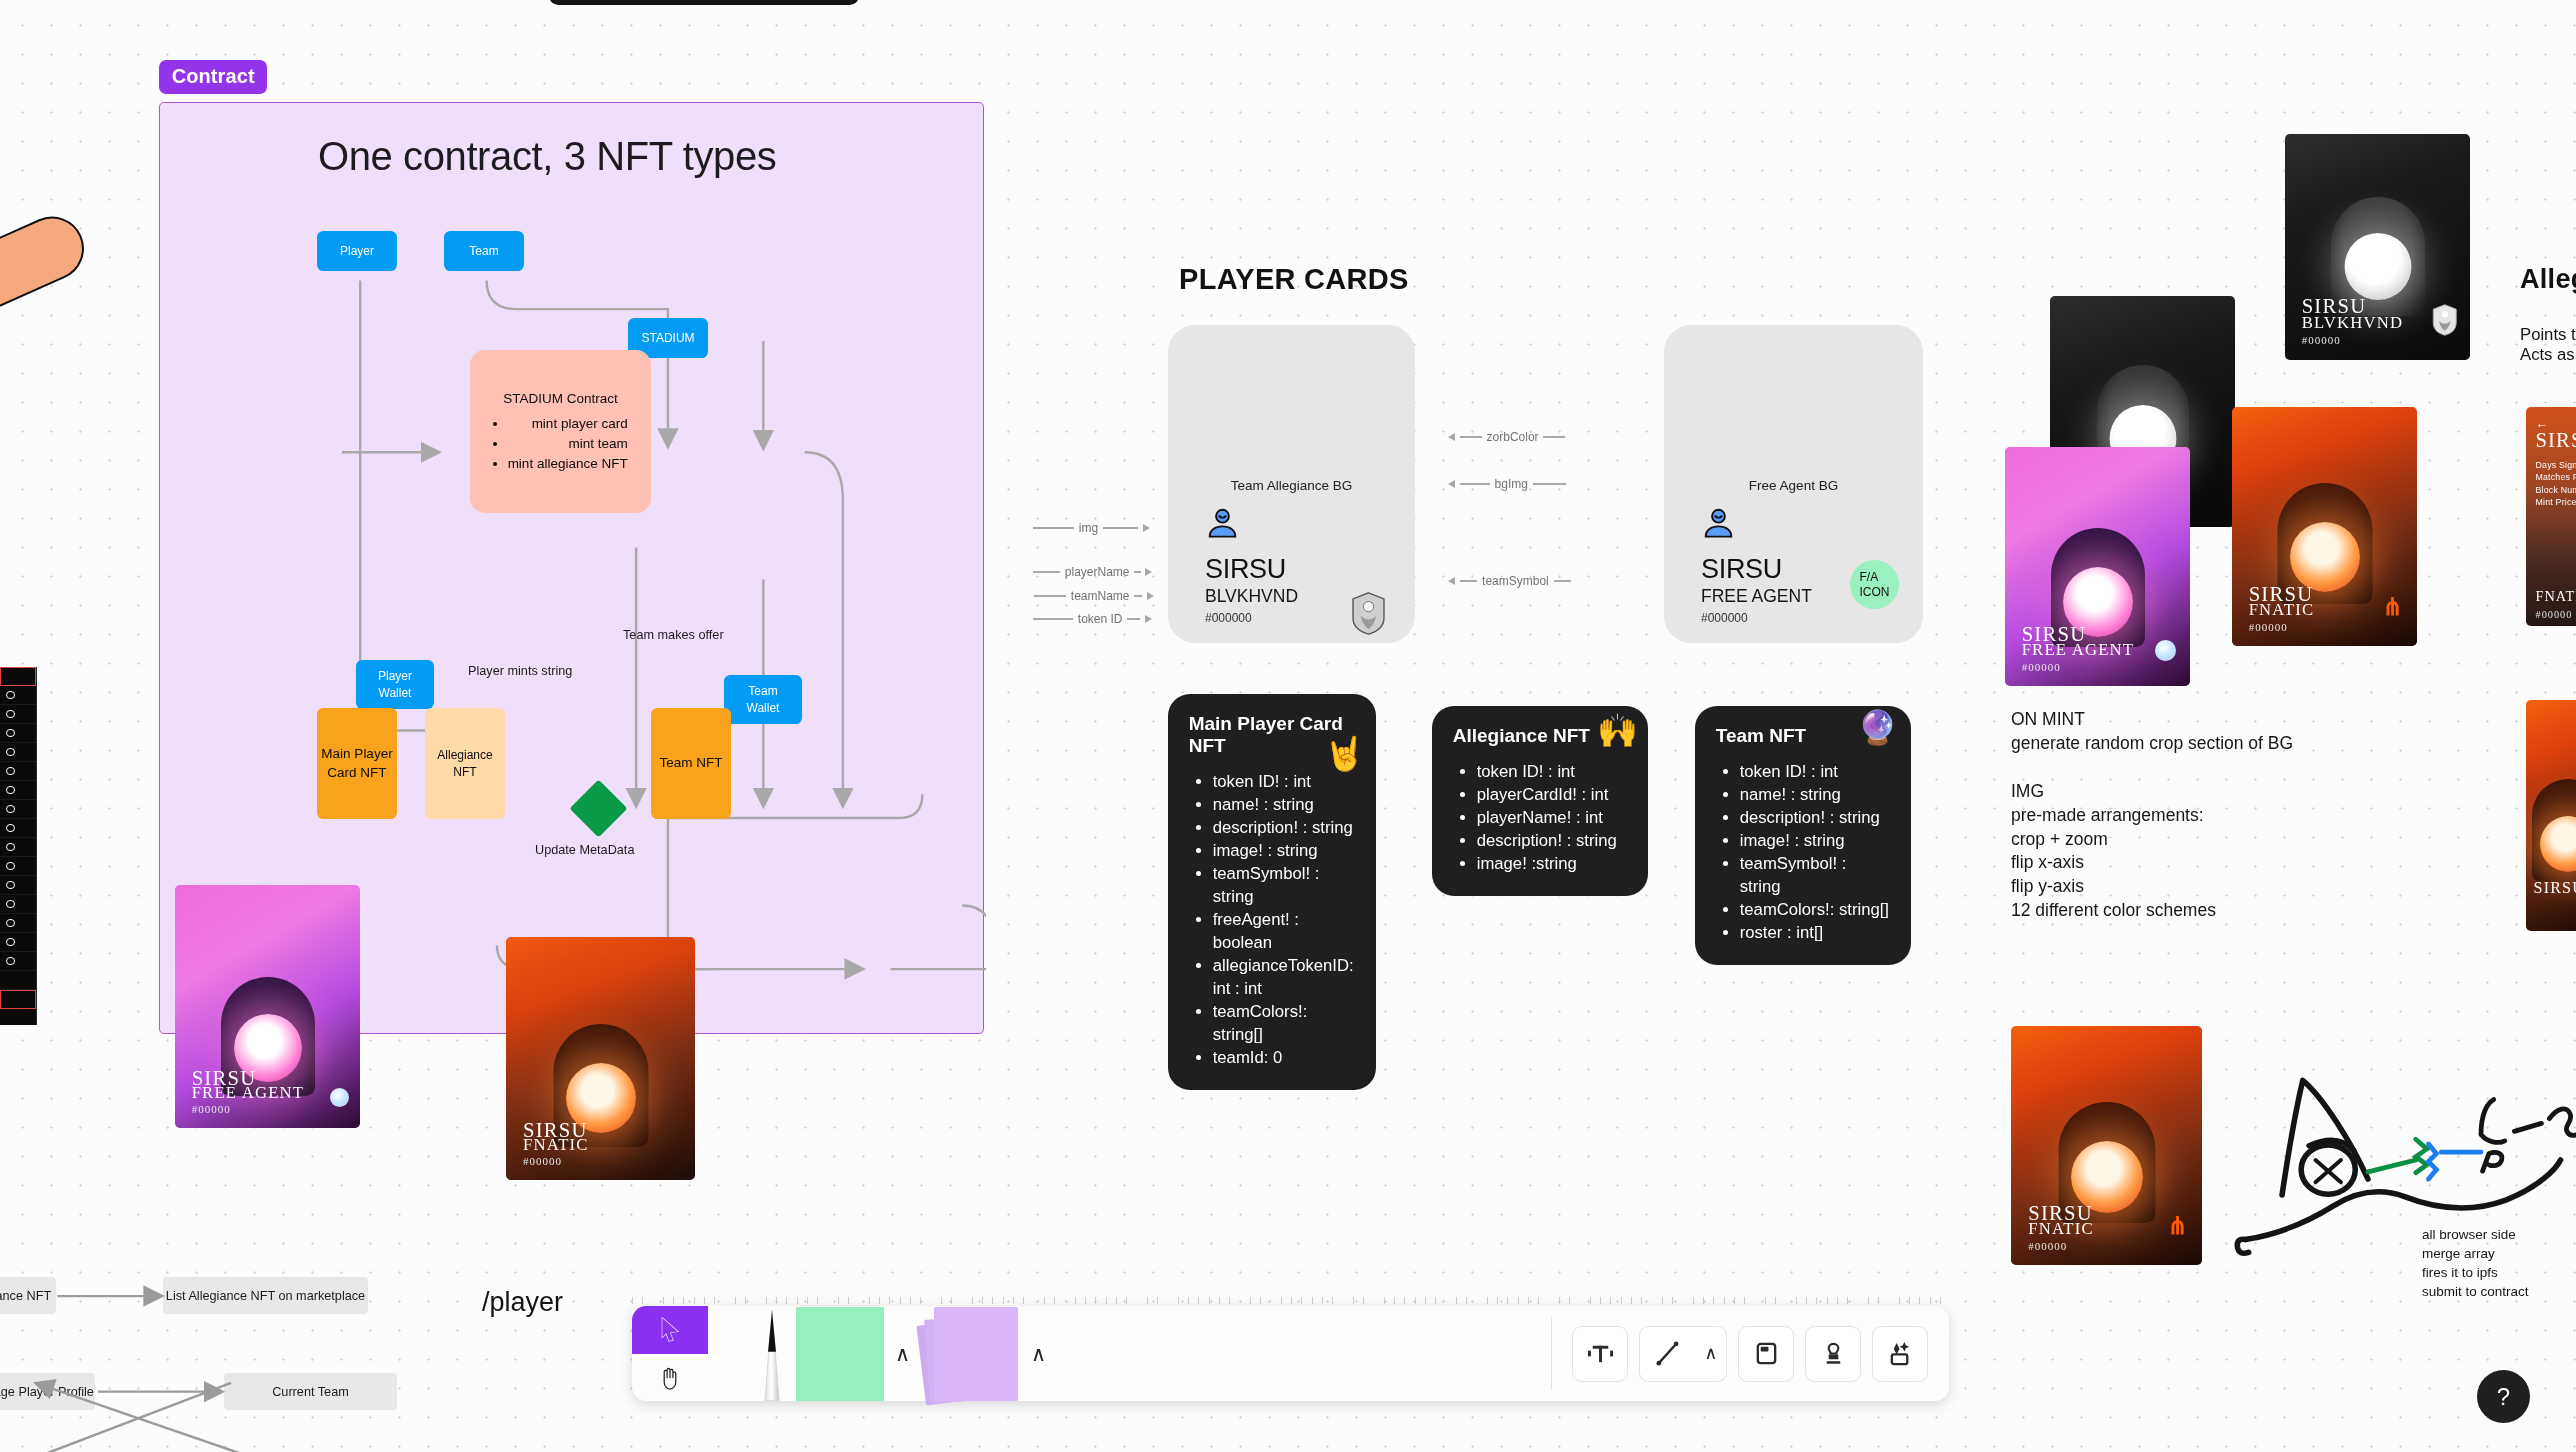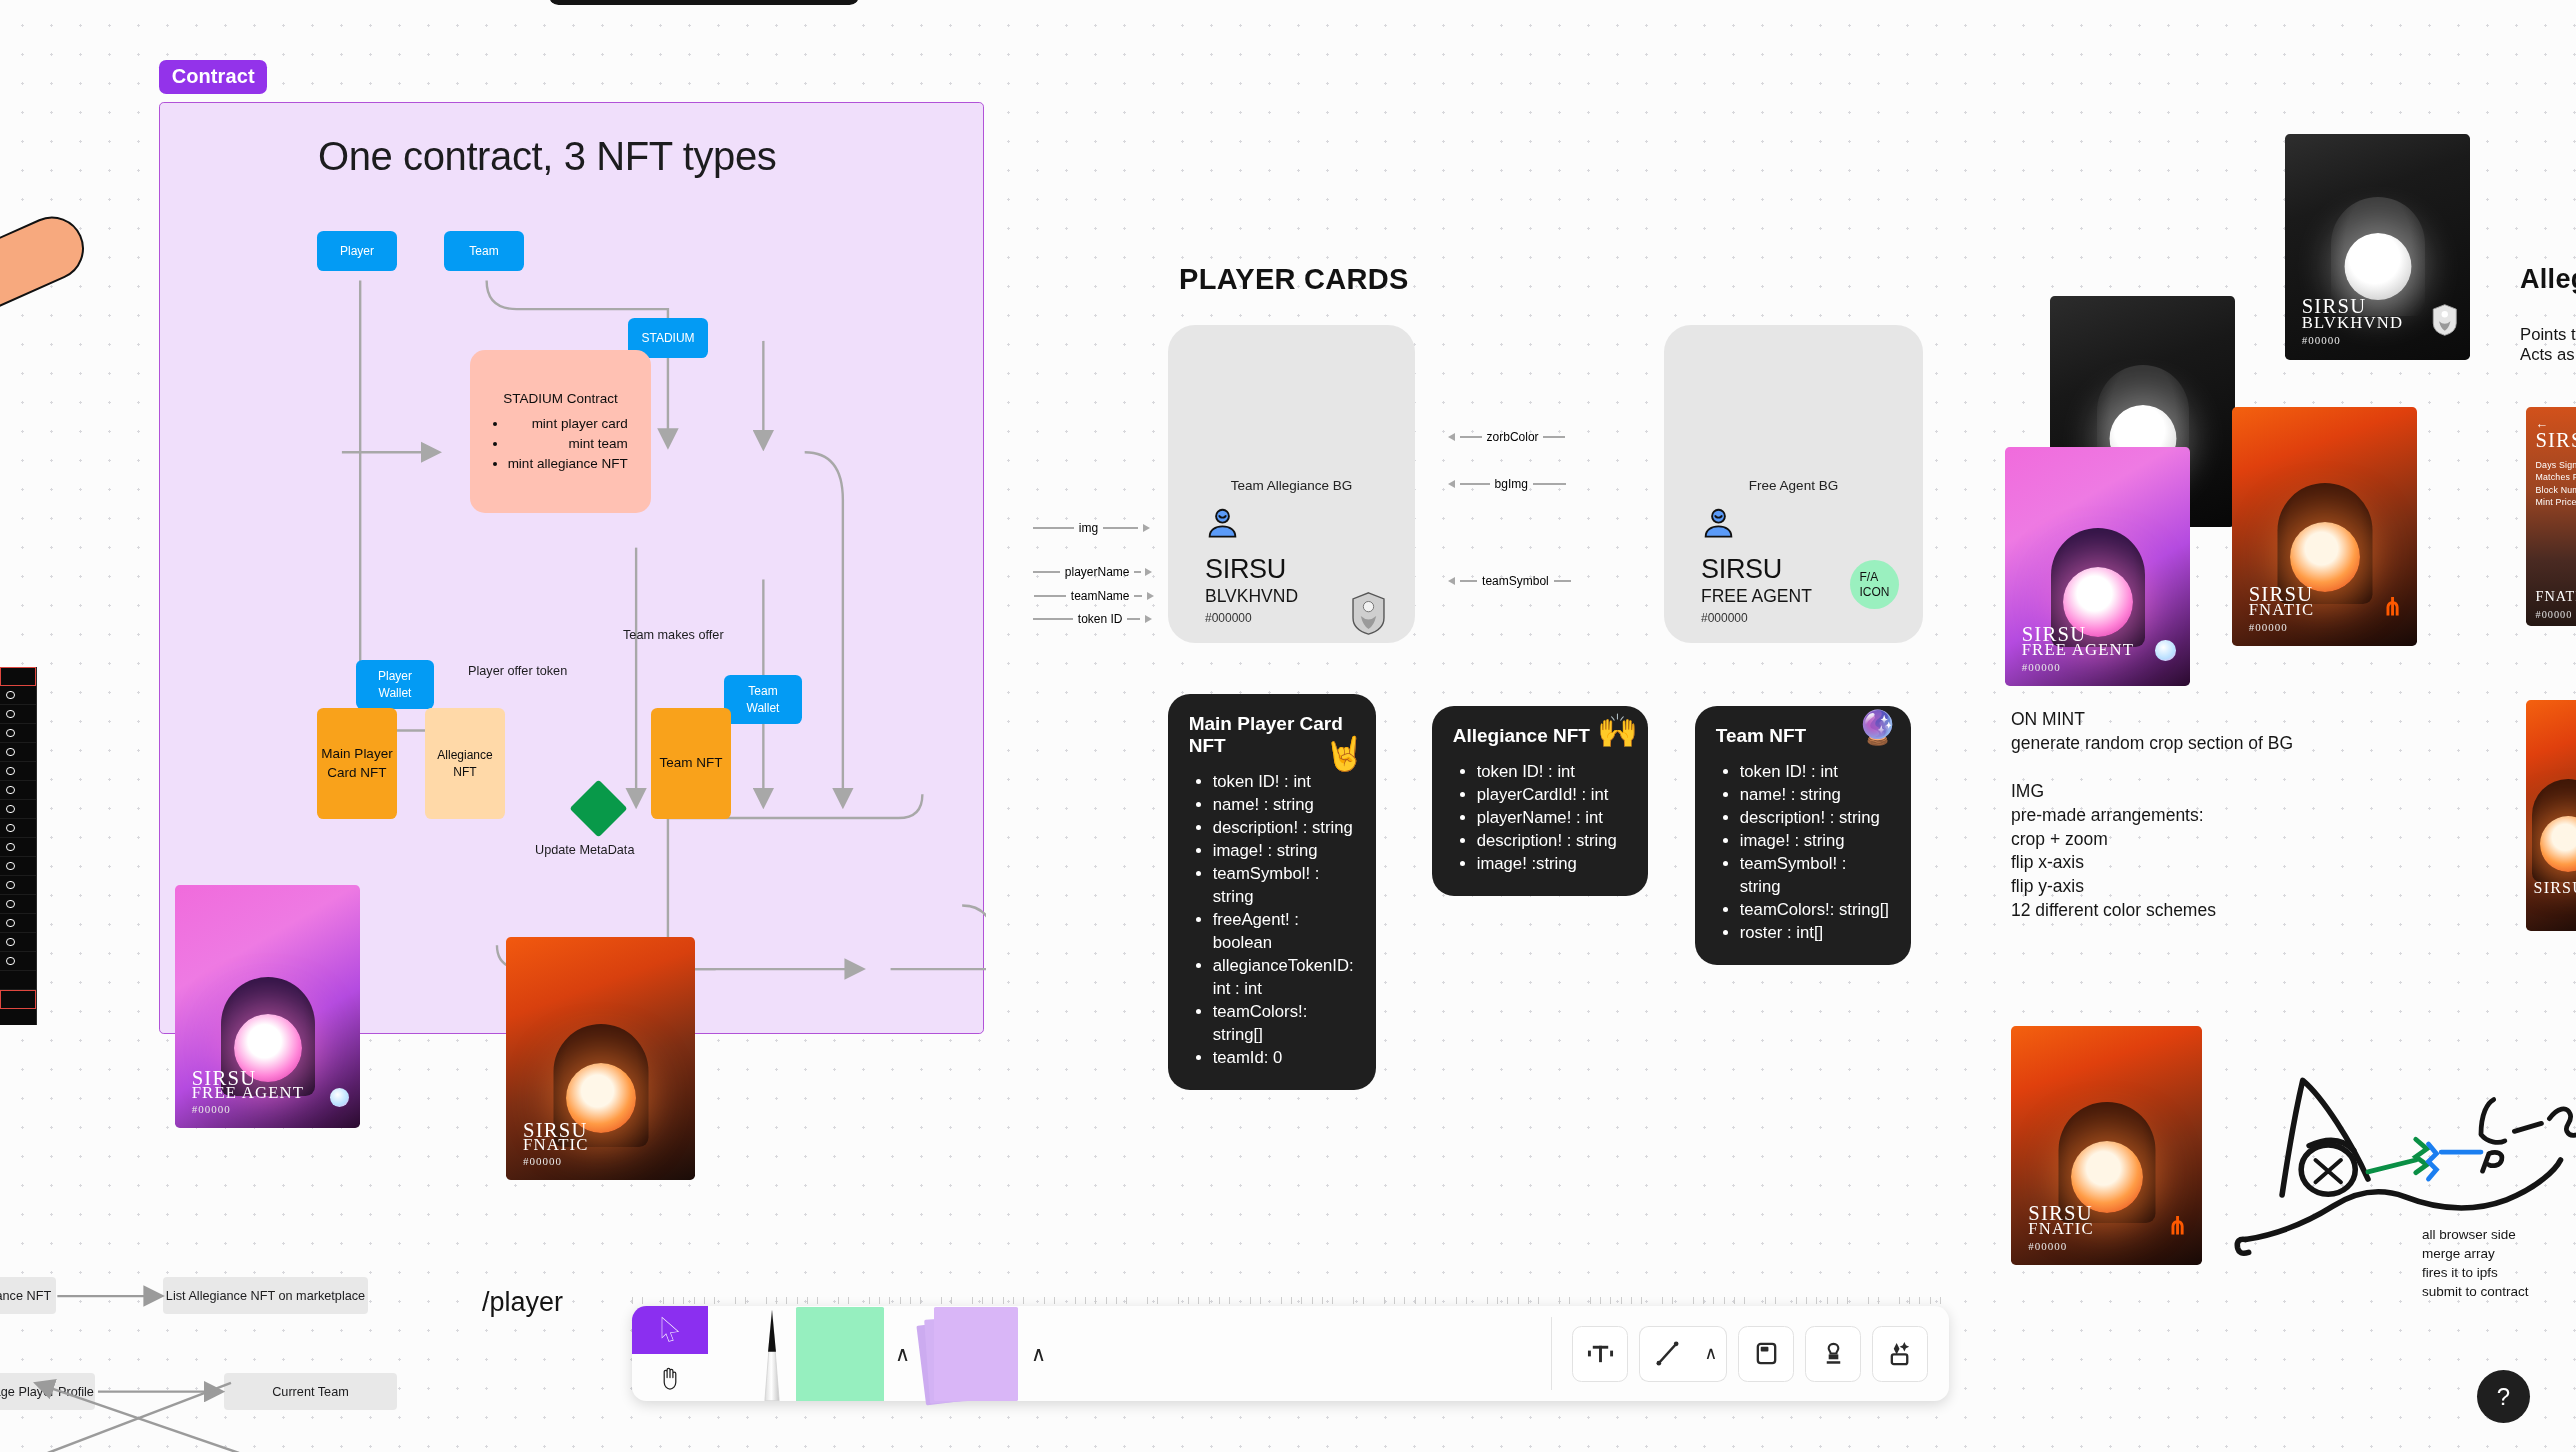--- a/index.html
+++ b/index.html
@@ -66,21 +66,21 @@
   .mock-sub { position:absolute; left:37px; top:261px; font-size:17.5px; color:#151515; }
   .mock-id  { position:absolute; left:37px; top:286px; font-size:12px; color:#333; }
   .team-symbol { position:absolute; right:29px; top:267px; width:35px; height:43px; }
   .fa-icon { position:absolute; right:24px; top:235px; width:49px; height:49px;
     border-radius:50%; background:#9af0bf; display:flex; flex-direction:column;
     align-items:center; justify-content:center; font-size:12px; color:#111; line-height:1.25; }
 
   
   .harrow { position:absolute; display:flex; align-items:center; gap:4.8px; color:#9a9a9a; font-size:12px; }
   .harrow .line { height:1.6px; background:#a8a8a8; }
-  .harrow .lbl { color:#000000; }
+  .harrow .lbl { color:#737373; }
   .arrowhead-l { width:0;height:0; border-top:4.8px solid transparent; border-bottom:4.8px solid transparent;
      border-right:7.2px solid #a8a8a8; }
   .arrowhead-r { width:0;height:0; border-top:4.8px solid transparent; border-bottom:4.8px solid transparent;
      border-left:7.2px solid #a8a8a8; }
 
   
   .spec {
     position:absolute; background:#1f1f1f; border-radius:22px; color:#fff; padding:19px 20.7px 20.7px;
   }
   .spec h3 { font-size:19px; font-weight:700; margin-bottom:12.7px; }
@@ -286,21 +286,21 @@
 
 <div class="abs node orange" style="left:317px; top:708px; width:80px; height:111px; white-space:pre-line;">Main Player
 Card NFT</div>
 <div class="abs node peach" style="left:425px; top:708px; width:80px; height:111px; white-space:pre-line;">Allegiance
 NFT</div>
 <div class="abs node orange" style="left:651px; top:708px; width:80px; height:111px;">Team NFT</div>
 
 <div class="abs diamond" style="left:578px; top:788px;"></div>
 
 <div class="abs edgelabel" style="left:623px; top:628px;">Team makes offer</div>
-<div class="abs edgelabel" style="left:468px; top:664px;">Player offer token</div>
+<div class="abs edgelabel" style="left:468px; top:664px;">Player mints string</div>
 <div class="abs edgelabel" style="left:535px; top:843px;">Update MetaData</div>
 
 <div class="art" style="left:175px; top:885px; width:185px; height:243px; background:linear-gradient(150deg,#f06bdc 0%,#ee7ae3 30%,#b44be0 60%,#2a0a2e 100%);">
   <div class="hood" style="left:50%; top:38%; width:94px; height:119px; transform:translateX(-50%); background:radial-gradient(ellipse at 50% 40%, #2a1040 0 55%, #14061f 100%); border-radius:48px 48px 9.5px 9.5px;"></div>
   <div class="orb" style="left:50%; top:53%; width:68px; height:68px; transform:translateX(-50%); background:radial-gradient(circle at 45% 40%, #ffffff 0 30%, #ff86d8 62%, #d11a9a 100%); box-shadow:0 0 40px 14.3px rgba(255,120,210,.6);"></div>
   <div class="orb" style="right:11px; bottom:20.7px; width:19px; height:19px; background:radial-gradient(circle at 40% 35%, #ffffff, #b9e0ff 60%, #f2a8e8 100%);"></div>
   <div class="art-name">SIRSU</div>
   <div class="art-team">FREE AGENT</div>
   <div class="art-id">#00000</div>
 </div>

